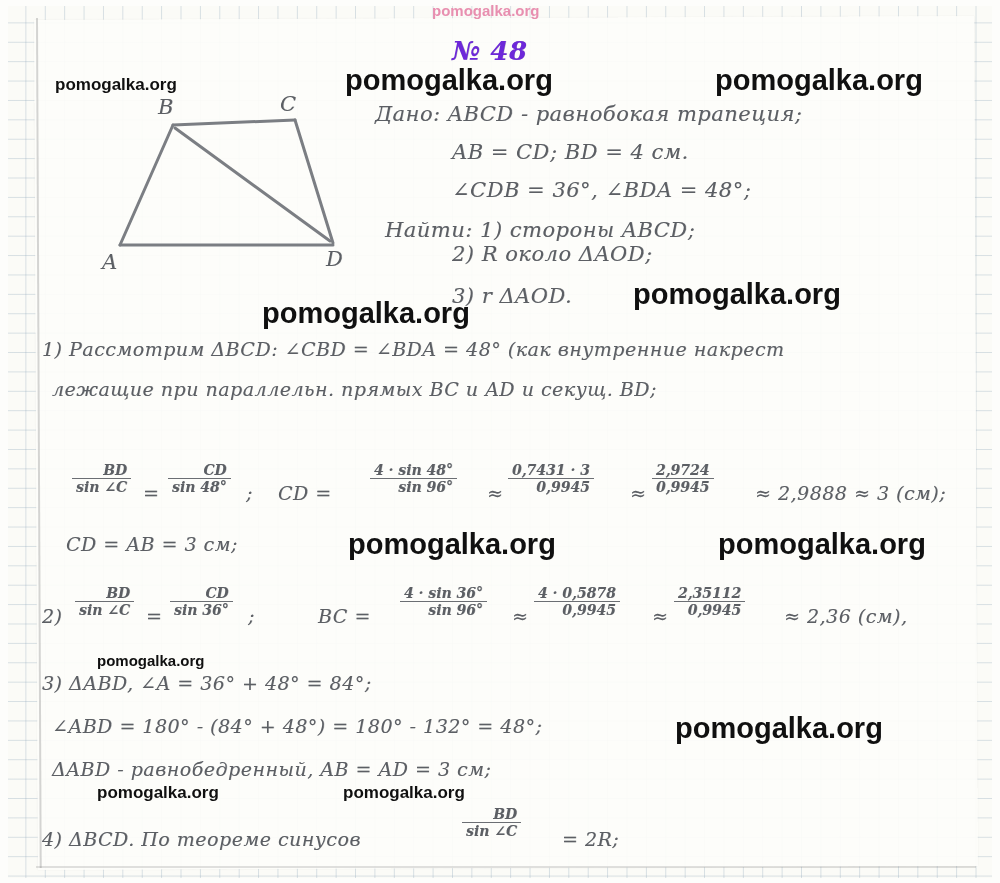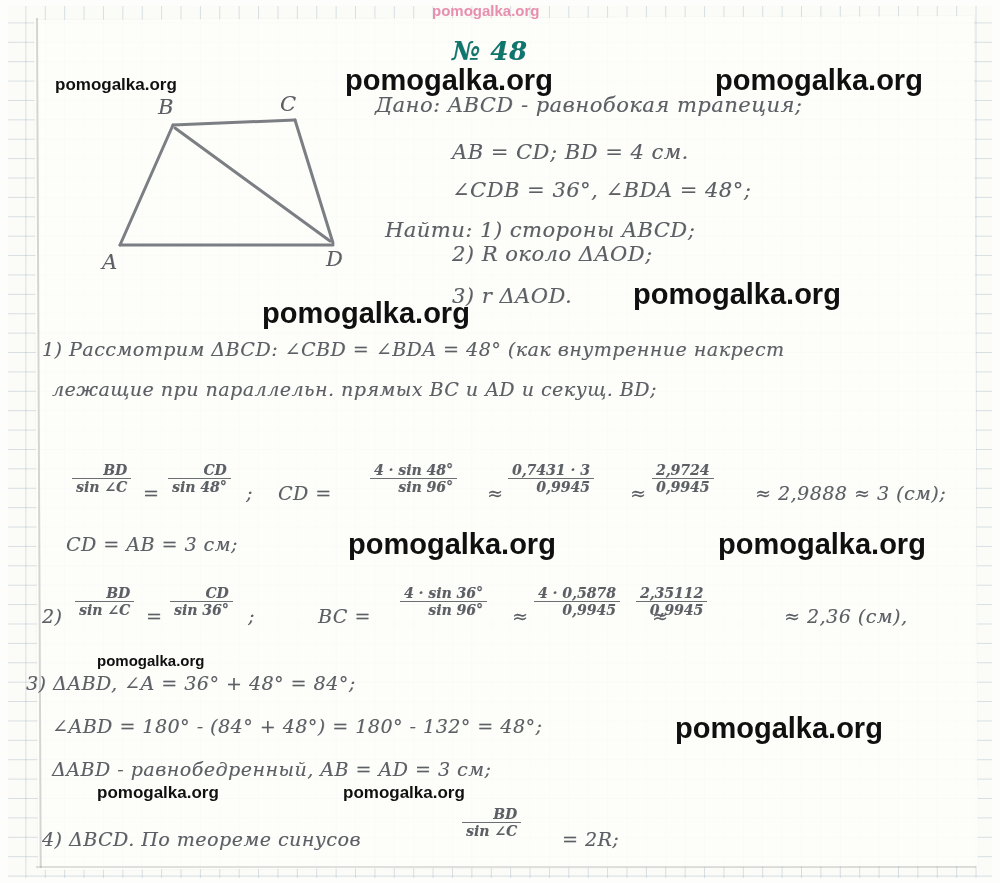--- a/index.html
+++ b/index.html
@@ -65,21 +65,21 @@
     font-style: italic;
     white-space: nowrap;
     letter-spacing: 0.5px;
     text-shadow: 0.4px 0.4px 0 rgba(120,125,130,0.45);
   }
   .hw.lg { font-size: 21px; }
   .hw.md { font-size: 19px; }
   .title-no {
     font-size: 26px;
     font-weight: bold;
-    color: #0f766e;
+    color: #6d28d9;
   }
 
   
   .frac {
     position: absolute;
     display: inline-block;
     text-align: right;
     color: #5c5f64;
     font-family: "DejaVu Serif", serif;
     font-style: italic;
@@ -145,21 +145,21 @@
 
         <path d="M 95 33 L 250 146"></path>
       </g>
     </svg>
     <div class="fig-label" style="left:78px; top:0px;">B</div>
     <div class="fig-label" style="left:200px; top:-3px;">C</div>
     <div class="fig-label" style="left:22px; top:155px;">A</div>
     <div class="fig-label" style="left:246px; top:152px;">D</div>
   </div>
 
-  <div class="hw lg" style="left:375px; top:93px;">Дано: ABCD - равнобокая трапеция;</div>
+  <div class="hw lg" style="left:375px; top:102px;">Дано: ABCD - равнобокая трапеция;</div>
   <div class="hw lg" style="left:452px; top:140px;">AB = CD;   BD = 4 см.</div>
   <div class="hw lg" style="left:452px; top:178px;">∠CDB = 36°, ∠BDA = 48°;</div>
   <div class="hw lg" style="left:385px; top:218px;">Найти: 1) стороны ABCD;</div>
   <div class="hw lg" style="left:452px; top:242px;">2) R около  ΔAOD;</div>
   <div class="hw lg" style="left:452px; top:284px;">3) r ΔAOD.</div>
 
   <div class="hw md" style="left:42px; top:338px;font-style:italic;">1) Рассмотрим ΔBCD:   ∠CBD = ∠BDA = 48° (как внутренние накрест</div>
   <div class="hw md" style="left:52px; top:378px;">лежащие при параллельн. прямых   BC и AD и секущ. BD;</div>
 
   <div class="frac" style="left:72px; top:462px;">
@@ -208,27 +208,27 @@
   <div class="frac" style="left:400px; top:585px;">
     <span class="num">4 · sin 36°</span>
     <span class="den">sin 96°</span>
   </div>
   <div class="hw md" style="left:512px; top:605px;">≈</div>
   <div class="frac" style="left:534px; top:585px;">
     <span class="num">4 · 0,5878</span>
     <span class="den">0,9945</span>
   </div>
   <div class="hw md" style="left:652px; top:605px;">≈</div>
-  <div class="frac" style="left:636px; top:585px;">
+  <div class="frac" style="left:674px; top:585px;">
     <span class="num">2,35112</span>
     <span class="den">0,9945</span>
   </div>
   <div class="hw md" style="left:784px; top:605px;">≈ 2,36 (см),</div>
 
-  <div class="hw md" style="left:26px; top:672px;text-align:center;">3) ΔABD,  ∠A = 36° + 48° = 84°;</div>
+  <div class="hw md" style="left:42px; top:672px;text-align:center;">3) ΔABD,  ∠A = 36° + 48° = 84°;</div>
   <div class="hw md" style="left:52px; top:715px;">∠ABD = 180° - (84° + 48°) = 180° - 132° = 48°;</div>
   <div class="hw md" style="left:52px; top:758px;">ΔABD - равнобедренный, AB = AD = 3 см;</div>
 
   <div class="hw md" style="left:42px; top:828px;">4) ΔBCD. По теореме  синусов</div>
   <div class="frac" style="left:462px; top:806px;">
     <span class="num">BD</span>
     <span class="den">sin ∠C</span>
   </div>
   <div class="hw md" style="left:540px; top:828px;margin-left:22px;">= 2R;</div>
 

